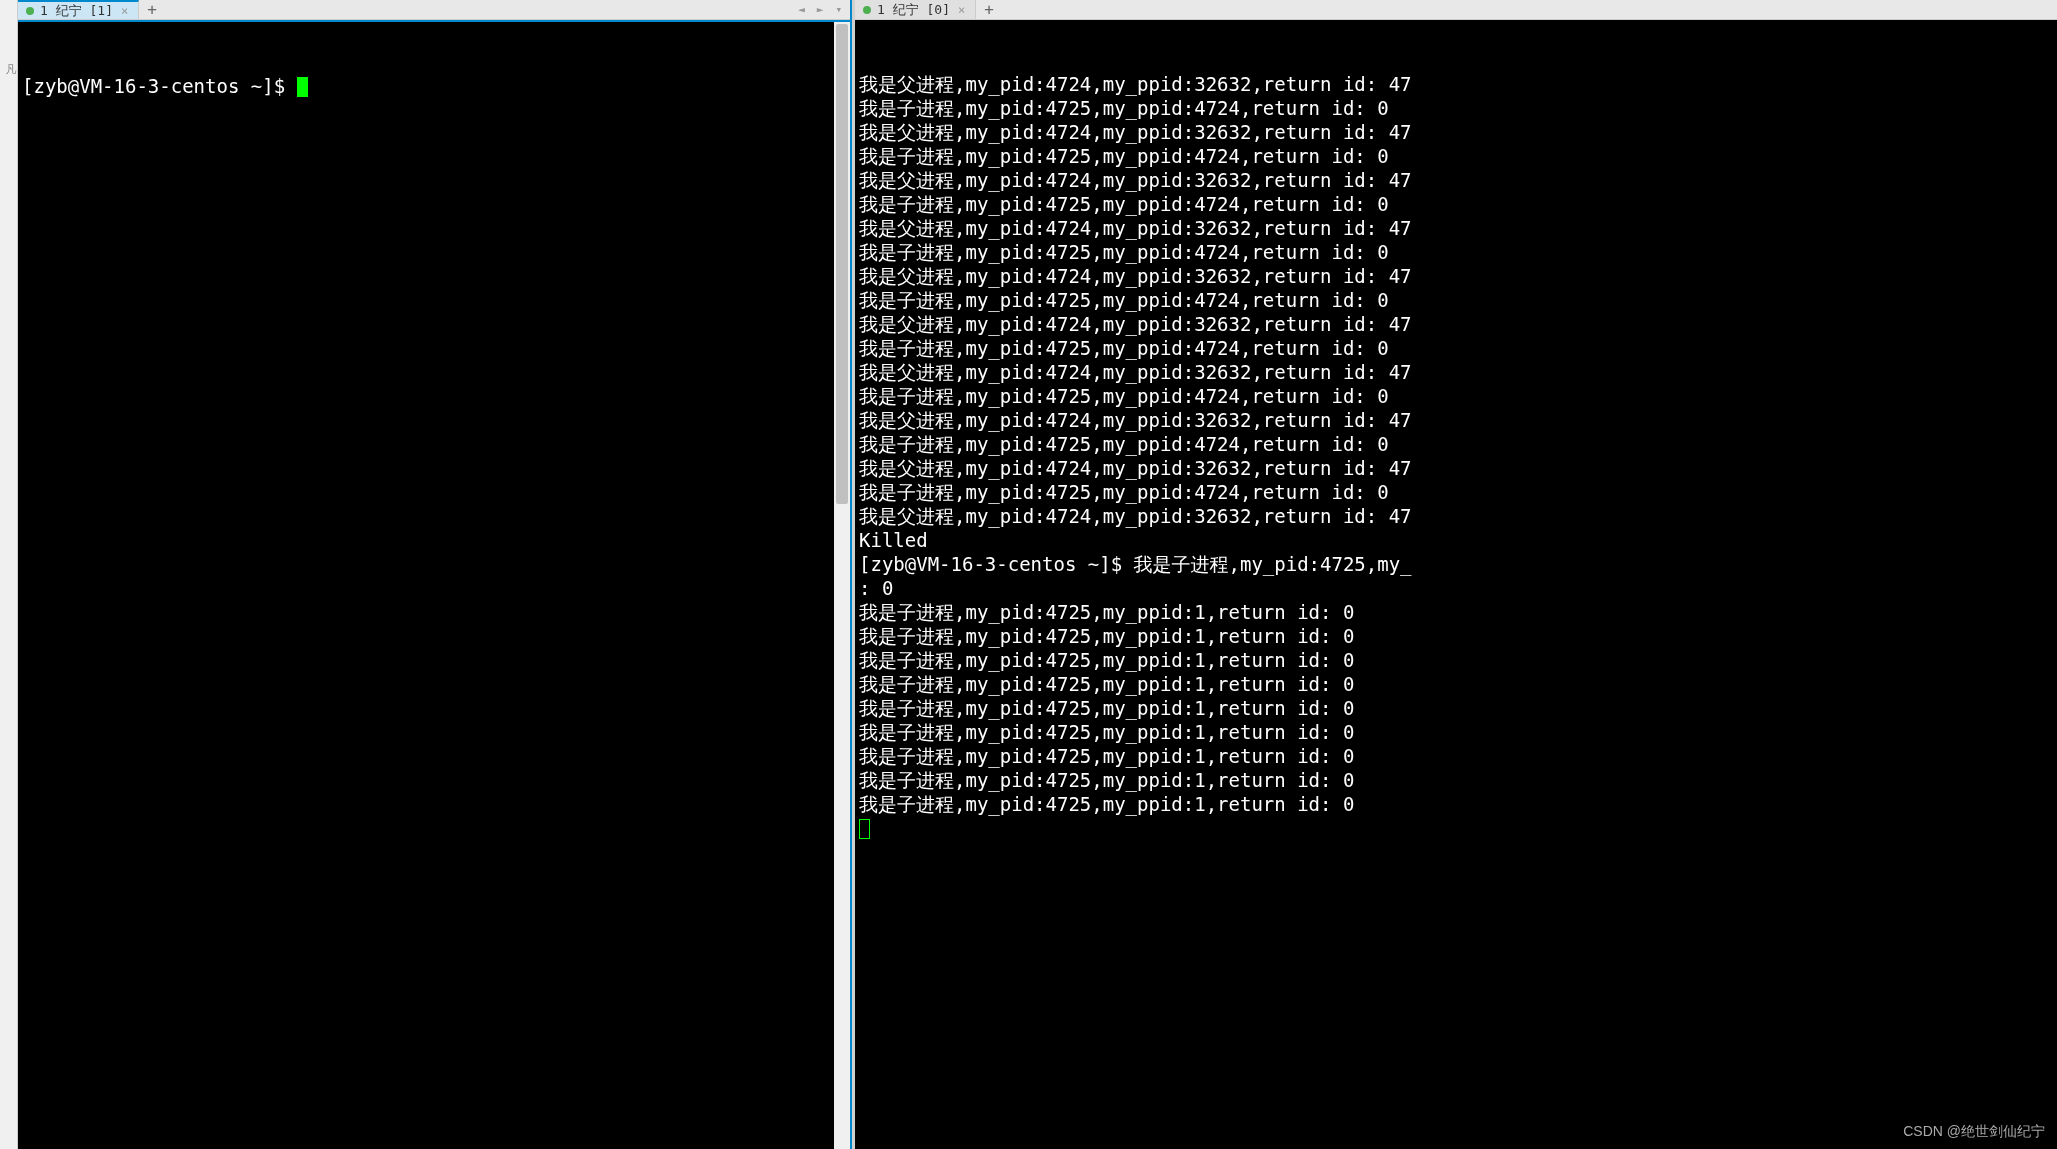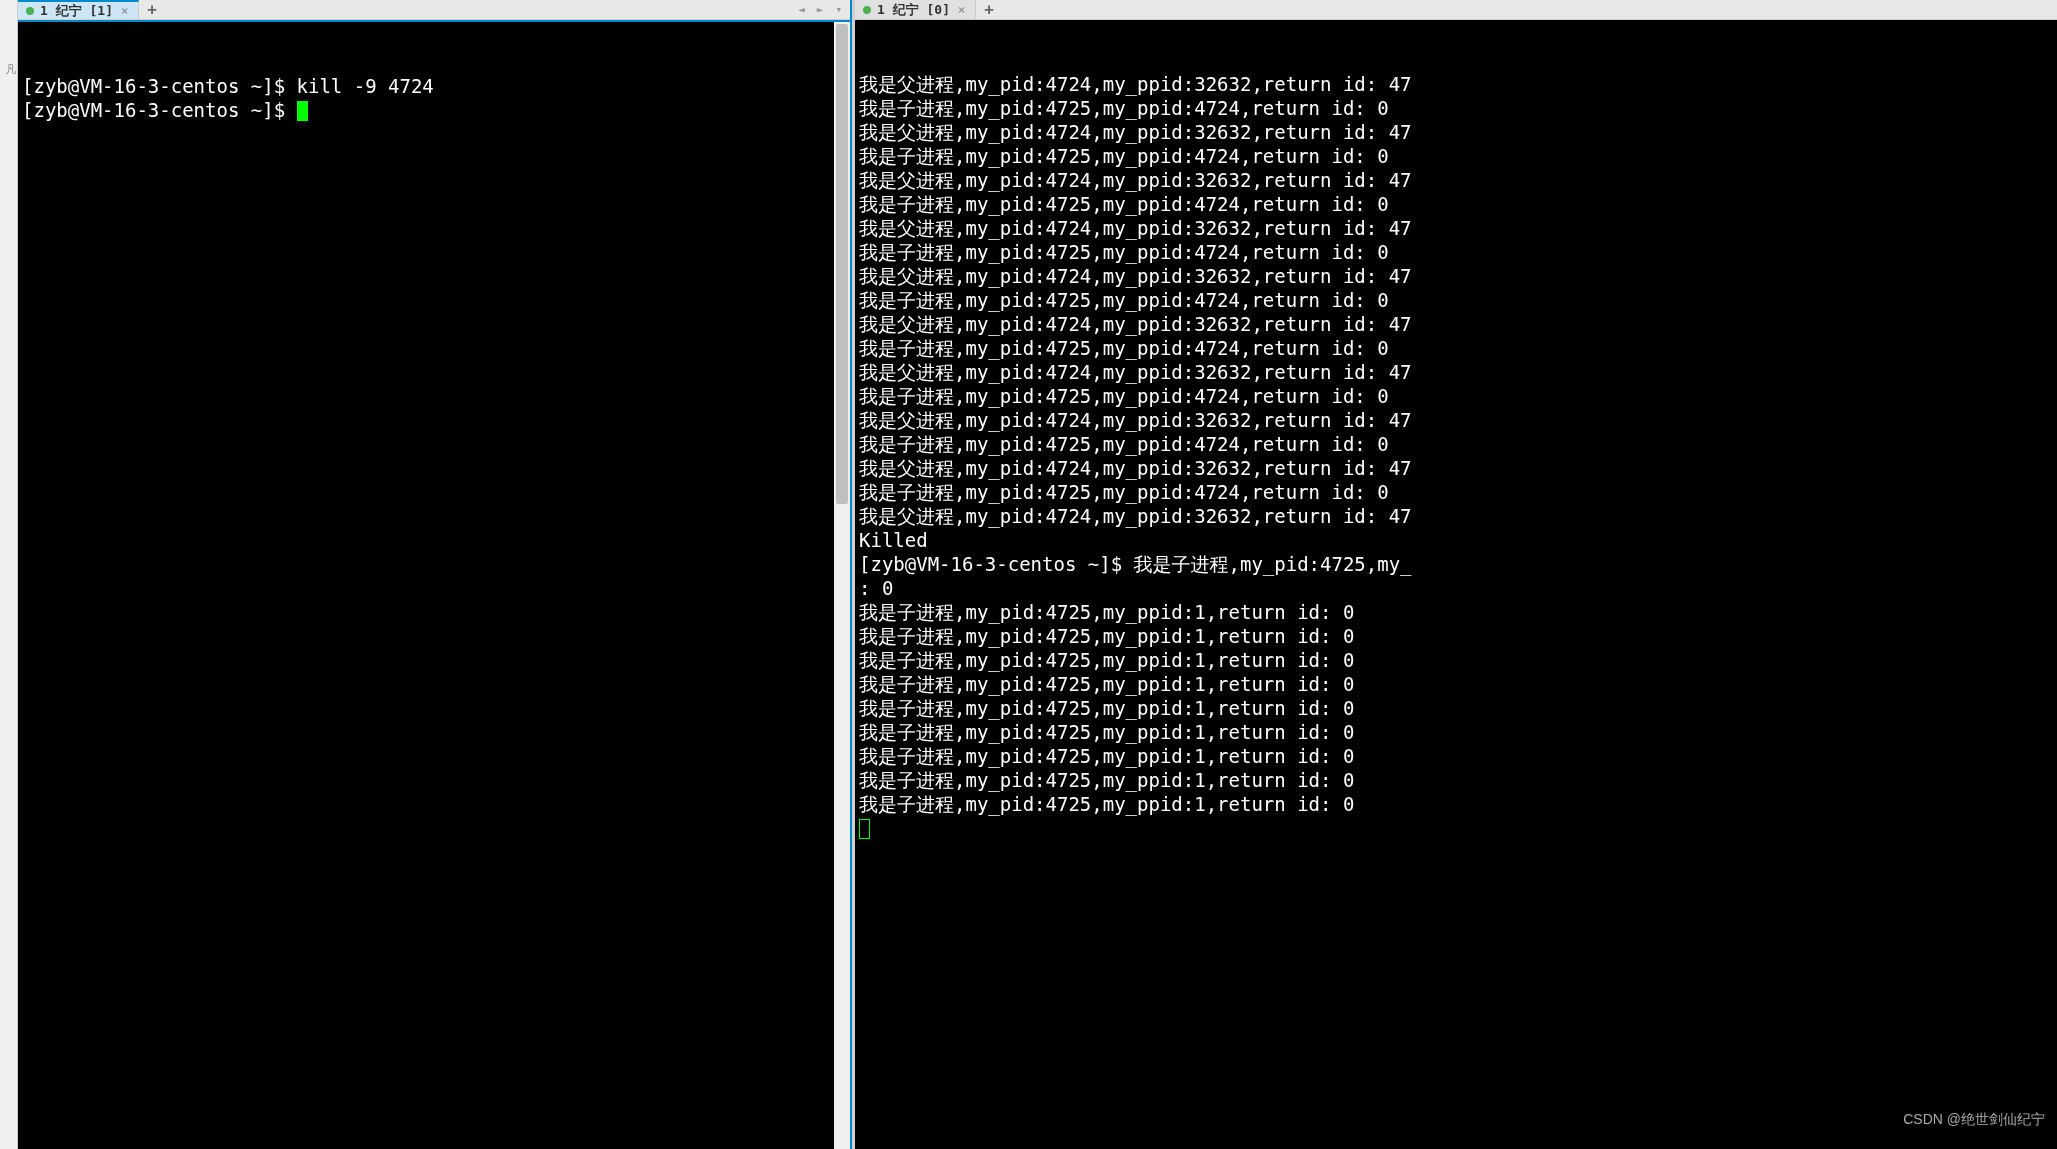--- a/index.html
+++ b/index.html
@@ -41,21 +41,20 @@
     .pane-right {
       flex: 1;
     }
     .tab-bar {
       height: 20px;
       background: #e8e8e8;
       display: flex;
       align-items: center;
       border-bottom: 1px solid #ccc;
       position: relative;
-      font-weight: bold;
     }
     .tab {
       height: 100%;
       display: flex;
       align-items: center;
       padding: 0 8px;
       gap: 6px;
       font-size: 13px;
       cursor: pointer;
       border-right: 1px solid #ccc;
@@ -141,21 +140,21 @@
     }
     .scrollbar-thumb {
       position: absolute;
       left: 2px;
       width: 12px;
       background: #c0c0c0;
       border-radius: 2px;
     }
     .watermark {
       position: absolute;
-      bottom: 18px;
+      bottom: 6px;
       right: 12px;
       color: #aaa;
       font-size: 14px;
       font-family: sans-serif;
     }
     .terminal-line {
       white-space: pre;
     }
     .divider {
       width: 3px;
@@ -178,21 +177,21 @@
       <span class="tab-close">×</span>
     </div>
     <div class="tab-add">+</div>
     <div class="tab-nav">
       <span>◄</span>
       <span>►</span>
       <span>▾</span>
     </div>
   </div>
   <div class="terminal terminal-left">
-    <div id="term-left-content"><div class="terminal-line">[zyb@VM-16-3-centos ~]$ kill -9 4724</div><div class="terminal-line">[zyb@VM-16-3-centos ~]$ <span class="cursor-block"></span></div></div>
+    <div id="term-left-content"><div class="terminal-line">[zyb@VM-16-3-centos ~]$ <span class="cursor-block"></span></div></div>
     <div class="scrollbar-v">
       <div class="scrollbar-thumb" style="top:2px;height:480px;"></div>
     </div>
   </div>
 </div>
 
 <div class="divider"></div>
 
 <div class="pane pane-right">
   <div class="tab-bar">

